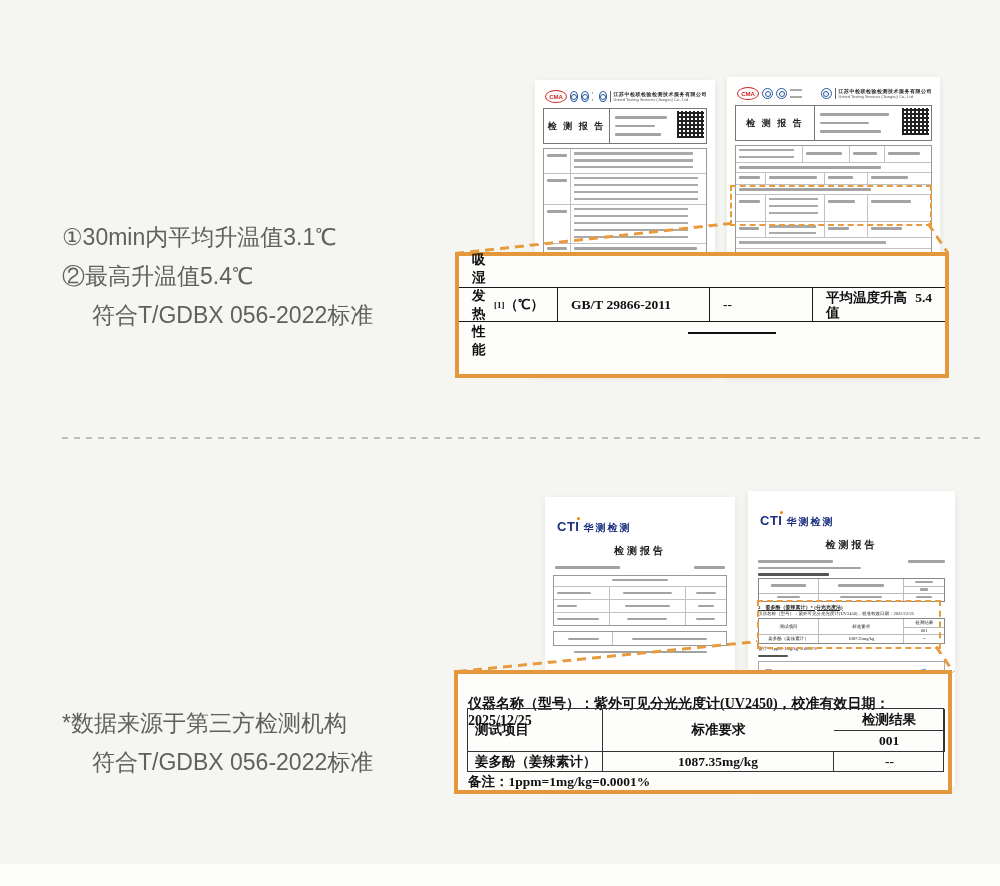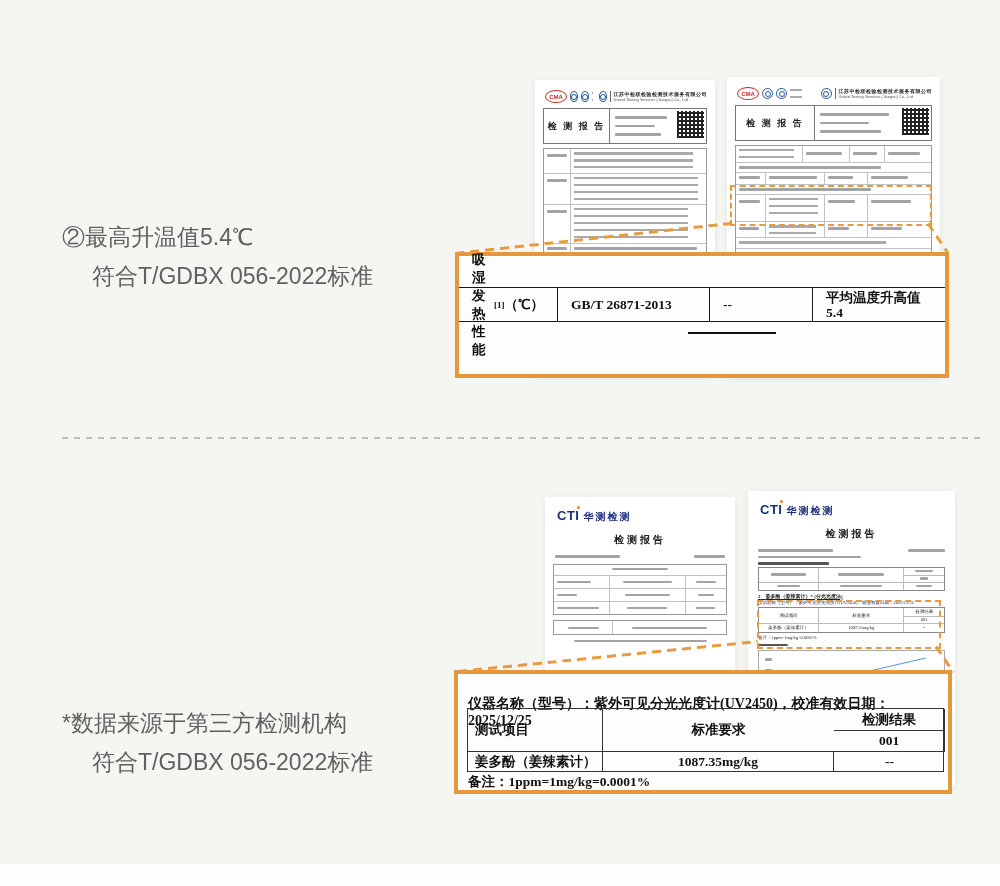--- a/index.html
+++ b/index.html
@@ -37,21 +37,21 @@
   .qr{position:absolute;right:2px;top:2px;width:27px;height:27px;
       background:repeating-linear-gradient(90deg,#222 0 2px,transparent 2px 4px),
                  repeating-linear-gradient(0deg,#222 0 2px,#fff 2px 4px);}
   .doc-table{margin:4px 8px 0 8px;border:1px solid #999;}
   .dr{display:flex;border-bottom:1px solid #c2c2c2;}
   .dr:last-child{border-bottom:none;}
   .dc{padding:3px;box-sizing:border-box;}
   .dc + .dc{border-left:1px solid #c2c2c2;}
 
   
-  .cti-logo{display:flex;align-items:baseline;gap:4px;padding:11px 0 0 12px;}
+  .cti-logo{display:flex;align-items:baseline;gap:4px;padding:22px 0 0 12px;}
   .cti-word{position:relative;font-size:13px;font-weight:800;color:#1a2f7e;letter-spacing:.5px;}
   .cti-word i{position:absolute;top:-2px;right:-1px;width:3px;height:3px;background:#f08300;border-radius:50%;}
   .cti-cn{font-size:10px;font-weight:700;color:#1a2f7e;letter-spacing:2px;}
   .cti-title{margin-top:9px;text-align:center;font-size:10px;font-weight:700;letter-spacing:3px;color:#1c1c1c;}
   .cti-meta{display:flex;justify-content:space-between;align-items:center;margin:8px 10px 0 10px;}
 
   
   .hbox{position:absolute;border:2.5px dashed #e79b3e;z-index:6;background:transparent;}
   .lead{position:absolute;height:3px;z-index:7;transform-origin:0 50%;
         background:repeating-linear-gradient(90deg,#e79b3e 0 9px,transparent 9px 15px);}
@@ -60,21 +60,21 @@
   .obox{position:absolute;box-sizing:border-box;border:4px solid #e5973c;background:#fdfdfb;z-index:5;}
   .serifb{font-family:"Liberation Serif",serif;font-weight:700;color:#111;}
 
   
   .zt1{position:absolute;left:0;top:31px;width:486px;height:35px;display:flex;
        border-top:1.8px solid #1a1a1a;border-bottom:1.8px solid #1a1a1a;box-sizing:border-box;}
   .zc{border-right:1.2px solid #1a1a1a;box-sizing:border-box;display:flex;align-items:center;padding:0 13px;
       font-family:Liberation Serif, serif;font-weight:700;font-size:13.5px;color:#111;}
   .zc:last-child{border-right:none;}
   .zc4{flex-direction:column;justify-content:center;align-items:stretch;gap:1px;}
-  .zrow{display:flex;justify-content:space-between;line-height:15px;flex-direction:column;}
+  .zrow{display:flex;justify-content:space-between;line-height:15px;}
   .uline{position:absolute;left:229px;top:76px;width:88px;border-top:2px solid #111;}
 
   
   .z2h{position:absolute;left:10px;top:4px;font-size:15px;}
   .z2h .num{margin-right:14px;}
   .z2h .ut{border-bottom:1.6px solid #111;padding-bottom:1px;}
   .z2i{position:absolute;left:10px;top:21px;font-size:14px;}
   .z2t{position:absolute;left:9px;top:34px;width:477px;border:1.5px solid #333;box-sizing:border-box;
        display:grid;grid-template-columns:135px 231px 111px;grid-template-rows:22px 20px 20px;
        font-family:"Liberation Serif",serif;font-weight:700;font-size:13.5px;color:#111;}
@@ -97,20 +97,21 @@
   .divider{position:absolute;left:62px;top:437px;width:920px;height:2px;
            background:repeating-linear-gradient(90deg,#bdbdb9 0 6px,transparent 6px 12px);}
 </style>
 </head>
 <body>
 
 <div class="page">
 
 
   <div class="sub" style="top:218px;">
+    <div>①30min内平均升温值3.1℃</div>
     <div>②最高升温值5.4℃</div>
     <div class="indent">符合T/GDBX 056-2022标准</div>
   </div>
 
   <div class="doc" style="left:535px;top:80px;width:180px;height:295px;">
     <div class="uts-logos">
       <span class="cma">CMA</span>
       <span class="ring"></span>
       <span class="ring"></span>
       <span class="tlines" style="width:12px;height:9px;"></span>
@@ -337,21 +338,21 @@
   <div class="lead" style="left:455px;top:252px;width:277px;transform:rotate(-6.2deg);"></div>
   <div class="lead" style="left:928px;top:222px;width:35px;transform:rotate(56deg);"></div>
 
   <div class="obox" style="left:455px;top:252px;width:494px;height:126px;">
     <div class="zt1">
       <div class="zc" style="width:99px;">
         <span>吸湿发热性能</span>
           <sup style="font-size:9px;">[1]</sup>
           <span>（℃）</span>
       </div>
-      <div class="zc" style="width:152px;">GB/T 26871-2013</div>
+      <div class="zc" style="width:152px;">GB/T 29866-2011</div>
       <div class="zc" style="width:103px;">--</div>
       <div class="zc zc4" style="flex:1;">
         <div class="zrow">
           <span>平均温度升高值</span>
           <span>5.4</span>
         </div>
       </div>
     </div>
     <div class="uline"></div>
   </div>

